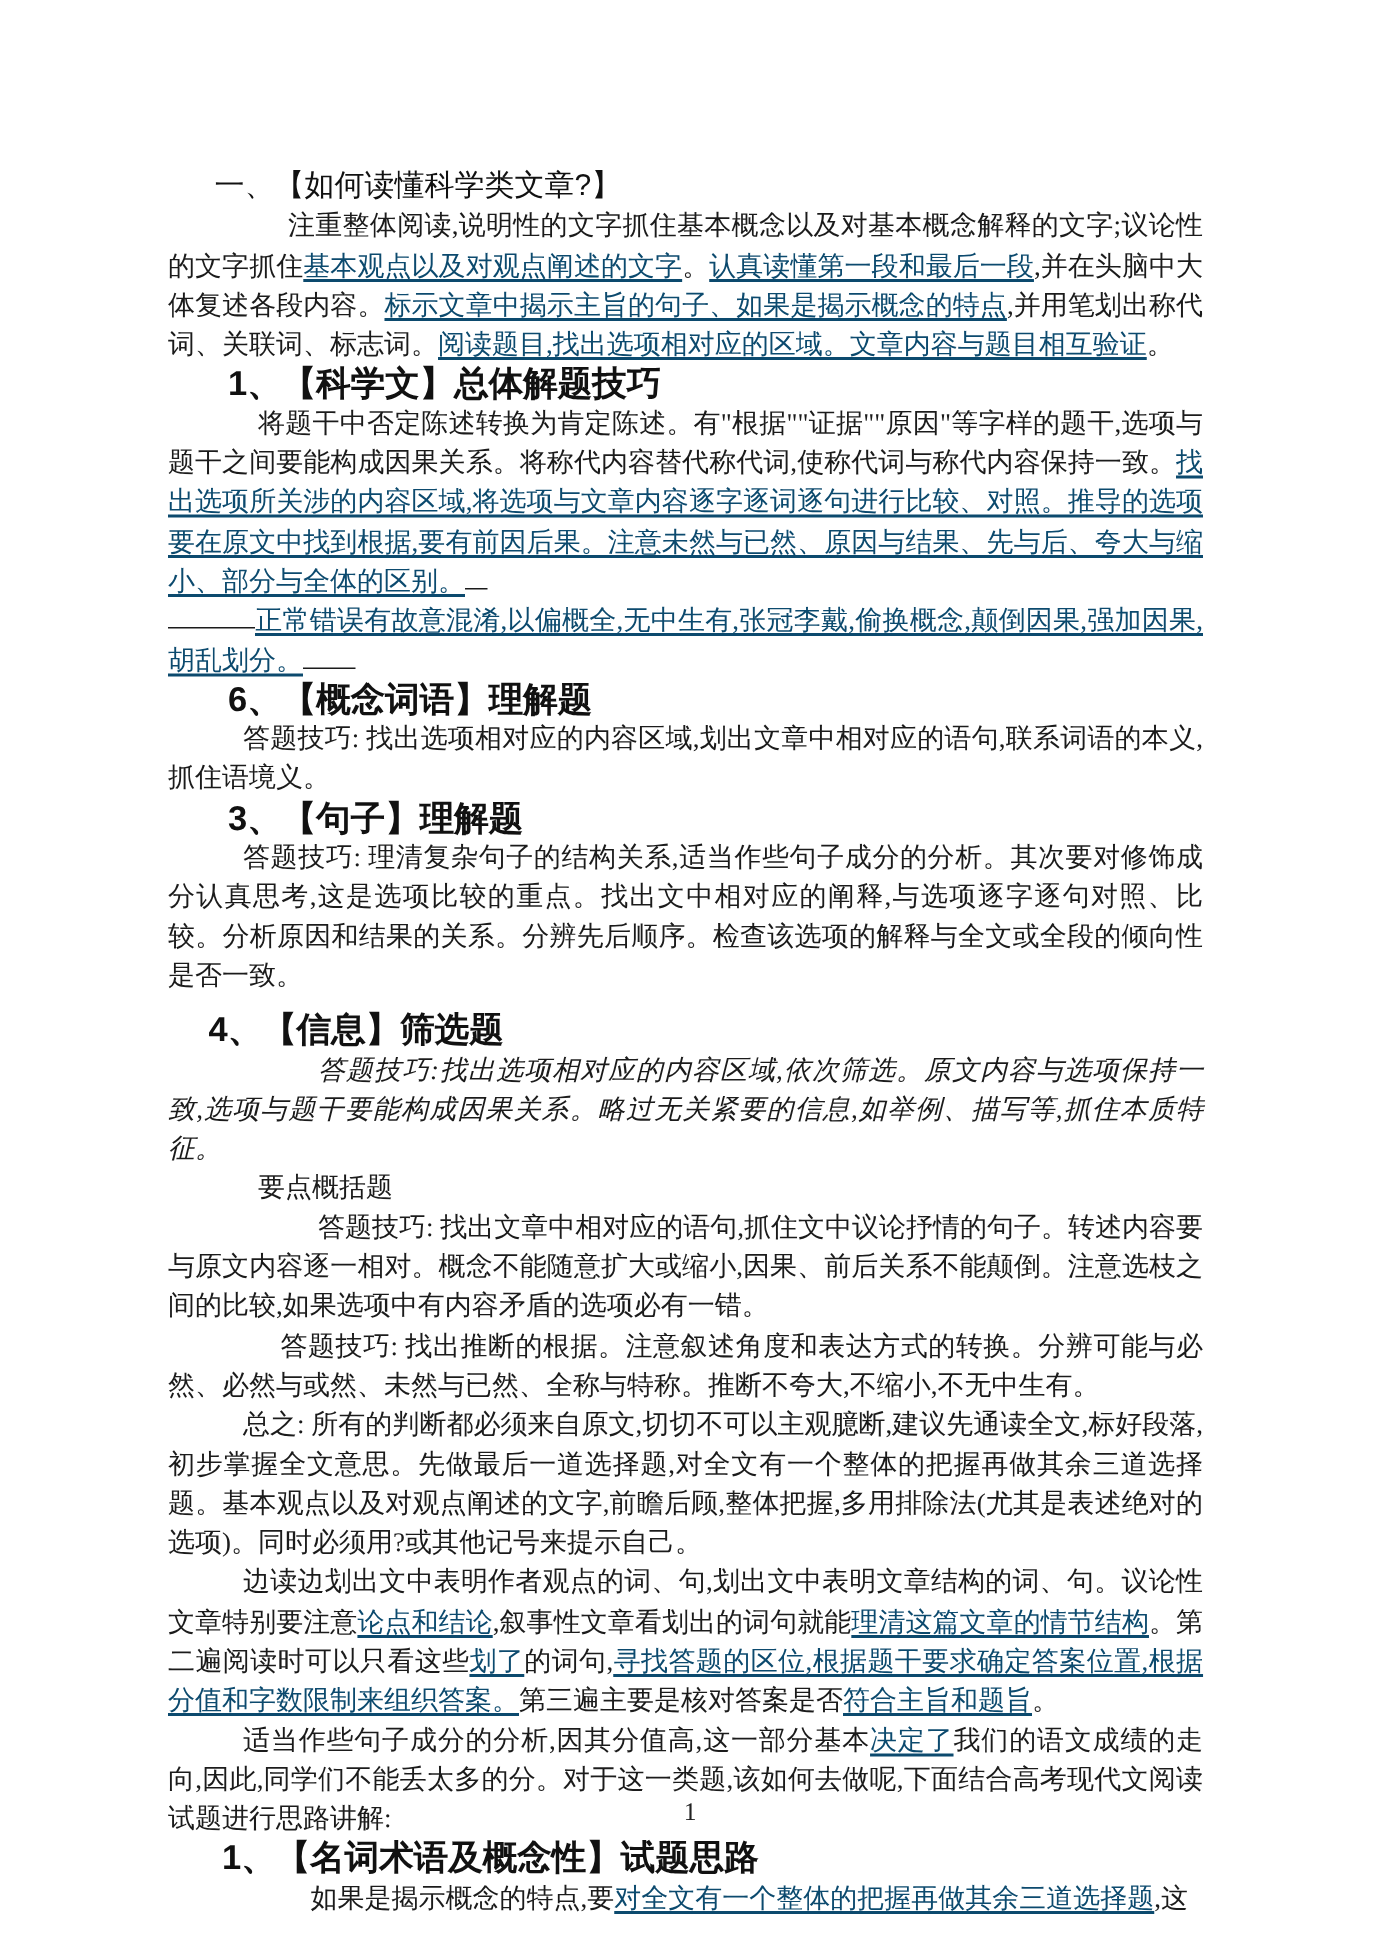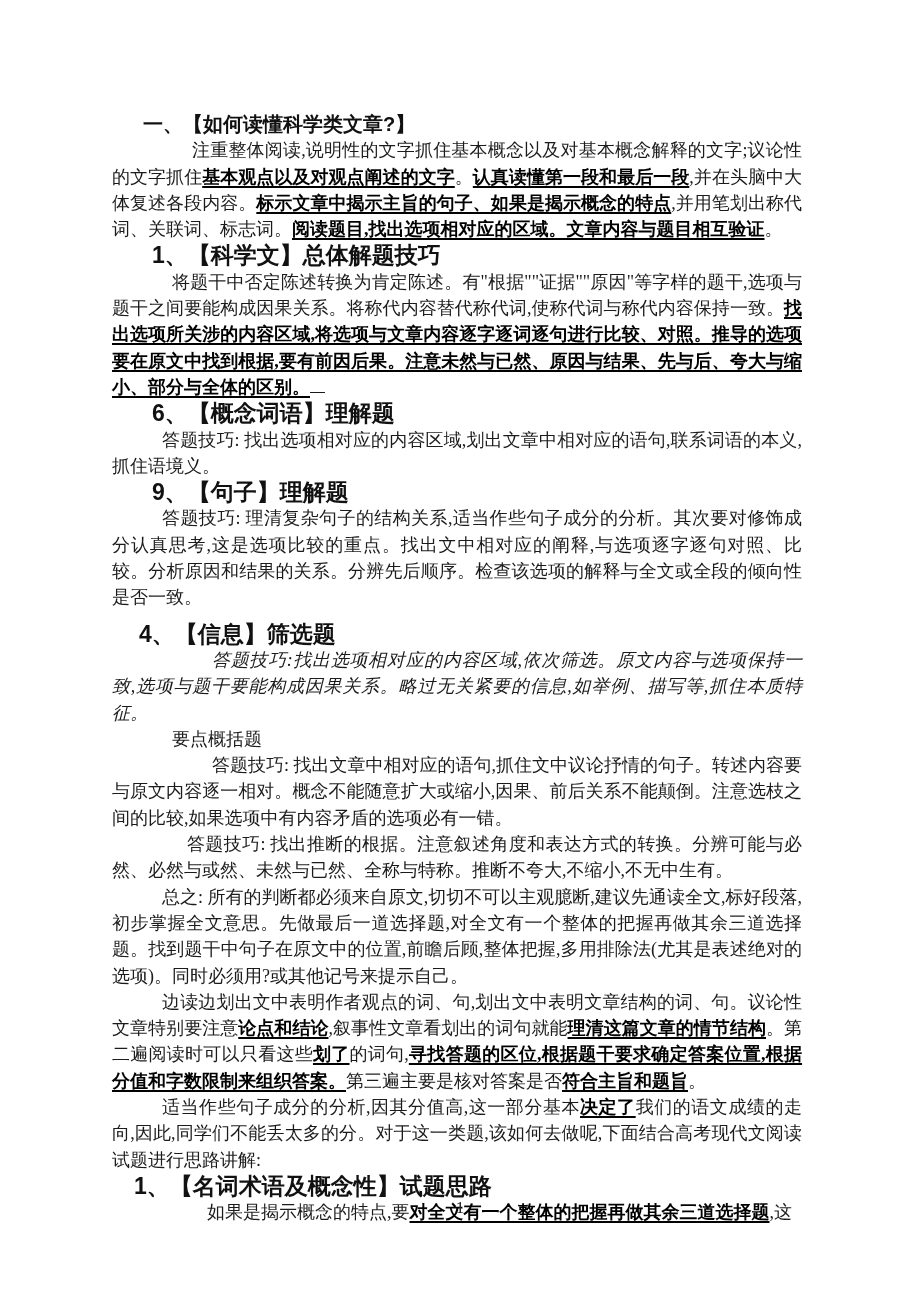--- a/index.html
+++ b/index.html
@@ -8,65 +8,66 @@
     background:#ffffff;
     font-family:"Liberation Serif", serif;
   }
   #doc{
     position:absolute;left:112px;top:111px;width:690px;
     font-size:18px;line-height:26.3px;color:#1b1b1b;
     text-align:justify;
   }
   .blk{margin:0;}
   .title{
-    font-weight:bold;font-size:20px;
+    font-weight:normal;font-size:20px;
     font-family:"Liberation Sans", sans-serif;
     color:#111;
   }
   .heading{
     font-weight:bold;font-size:23px;
     font-family:"Liberation Sans", sans-serif;
     color:#111;
   }
   .bu{
-    font-weight:bold;
+    font-weight:normal;
     text-decoration:underline;
     text-decoration-thickness:1.5px;
     text-underline-offset:3px;
-    color:#000000;
+    color:#0c4a6e;
   }
   .blank{
     display:inline-block;height:17px;vertical-align:baseline;
   }
   .blank.bu{
     border-bottom:1.5px solid #1b1b1b;text-decoration:none;
   }
   #page-footer{
     position:absolute;left:0;top:1198px;width:920px;
     text-align:center;font-size:17px;color:#222;
   }
 </style>
 </head>
 <body>
 
 <div id="doc">
     <div class="blk title" style="margin-left: 31px;"><span>一、【如何读懂科学类文章?】</span></div>
     <div class="blk para" style="text-indent: 80px;"><span>注重整体阅读,说明性的文字抓住基本概念以及对基本概念解释的文字;议论性的文字抓住</span><span class="bu">基本观点以及对观点阐述的文字</span><span>。</span><span class="bu">认真读懂第一段和最后一段</span><span>,并在头脑中大体复述各段内容。</span><span class="bu">标示文章中揭示主旨的句子、如果是揭示概念的特点</span><span>,并用笔划出称代词、关联词、标志词。</span><span class="bu">阅读题目,找出选项相对应的区域。文章内容与题目相互验证</span><span>。</span></div>
     <div class="blk heading" style="margin-left: 40px;"><span>1、【科学文】总体解题技巧</span></div>
     <div class="blk para" style="text-indent: 60px;"><span>将题干中否定陈述转换为肯定陈述。有"根据""证据""原因"等字样的题干,选项与题干之间要能构成因果关系。将称代内容替代称代词,使称代词与称代内容保持一致。</span><span class="bu">找出选项所关涉的内容区域,将选项与文章内容逐字逐词逐句进行比较、对照。推导的选项要在原文中找到根据,要有前因后果。注意未然与已然、原因与结果、先与后、夸大与缩小、部分与全体的区别。</span><span class="blank bu" style="width: 15px;"></span></div>
+    <div class="blk para" style="text-indent: 0px;"><span class="blank bu" style="width: 58px;"></span><span class="bu">正常错误有故意混淆,以偏概全,无中生有,张冠李戴,偷换概念,颠倒因果,强加因果,胡乱划分。</span><span class="blank bu" style="width: 35px;"></span></div>
     <div class="blk heading" style="margin-left: 40px;"><span>6、【概念词语】理解题</span></div>
     <div class="blk para" style="text-indent: 50px;"><span>答题技巧: 找出选项相对应的内容区域,划出文章中相对应的语句,联系词语的本义,抓住语境义。</span></div>
-    <div class="blk heading" style="margin-left: 40px;"><span>9、【句子】理解题</span></div>
+    <div class="blk heading" style="margin-left: 40px;"><span>3、【句子】理解题</span></div>
     <div class="blk para" style="text-indent: 50px;"><span>答题技巧: 理清复杂句子的结构关系,适当作些句子成分的分析。其次要对修饰成分认真思考,这是选项比较的重点。找出文中相对应的阐释,与选项逐字逐句对照、比较。分析原因和结果的关系。分辨先后顺序。检查该选项的解释与全文或全段的倾向性是否一致。</span></div>
     <div style="height: 10px;"></div>
     <div class="blk heading" style="margin-left: 27px;"><span>4、【信息】筛选题</span></div>
     <div class="blk para" style="text-indent: 100px; font-style: italic;"><span>答题技巧:找出选项相对应的内容区域,依次筛选。原文内容与选项保持一致,选项与题干要能构成因果关系。略过无关紧要的信息,如举例、描写等,抓住本质特征。</span></div>
     <div class="blk para" style="text-indent: 60px;"><span>要点概括题</span></div>
     <div class="blk para" style="text-indent: 100px;"><span>答题技巧: 找出文章中相对应的语句,抓住文中议论抒情的句子。转述内容要与原文内容逐一相对。概念不能随意扩大或缩小,因果、前后关系不能颠倒。注意选枝之间的比较,如果选项中有内容矛盾的选项必有一错。</span></div>
     <div class="blk para" style="text-indent: 75px;"><span>答题技巧: 找出推断的根据。注意叙述角度和表达方式的转换。分辨可能与必然、必然与或然、未然与已然、全称与特称。推断不夸大,不缩小,不无中生有。</span></div>
-    <div class="blk para" style="text-indent: 50px;"><span>总之: 所有的判断都必须来自原文,切切不可以主观臆断,建议先通读全文,标好段落,初步掌握全文意思。先做最后一道选择题,对全文有一个整体的把握再做其余三道选择题。找到题干中句子在原文中的位置,前瞻后顾,整体把握,多用排除法(尤其是表述绝对的选项)。同时必须用?或其他记号来提示自己。</span></div>
+    <div class="blk para" style="text-indent: 50px;"><span>总之: 所有的判断都必须来自原文,切切不可以主观臆断,建议先通读全文,标好段落,初步掌握全文意思。先做最后一道选择题,对全文有一个整体的把握再做其余三道选择题。基本观点以及对观点阐述的文字,前瞻后顾,整体把握,多用排除法(尤其是表述绝对的选项)。同时必须用?或其他记号来提示自己。</span></div>
     <div class="blk para" style="text-indent: 50px;"><span>边读边划出文中表明作者观点的词、句,划出文中表明文章结构的词、句。议论性文章特别要注意</span><span class="bu">论点和结论</span><span>,叙事性文章看划出的词句就能</span><span class="bu">理清这篇文章的情节结构</span><span>。第二遍阅读时可以只看这些</span><span class="bu">划了</span><span>的词句,</span><span class="bu">寻找答题的区位,根据题干要求确定答案位置,根据分值和字数限制来组织答案。</span><span>第三遍主要是核对答案是否</span><span class="bu">符合主旨和题旨</span><span>。</span></div>
     <div class="blk para" style="text-indent: 50px;"><span>适当作些句子成分的分析,因其分值高,这一部分基本</span><span class="bu">决定了</span><span>我们的语文成绩的走向,因此,同学们不能丢太多的分。对于这一类题,该如何去做呢,下面结合高考现代文阅读试题进行思路讲解:</span></div>
-    <div class="blk heading" style="margin-left: 22px;"><span>1、【名词术语及概念性】试题思路</span></div>
+    <div class="blk heading" style="margin-left: 36px;"><span>1、【名词术语及概念性】试题思路</span></div>
     <div class="blk para" style="text-indent: 95px;"><span>如果是揭示概念的特点,要</span><span class="bu">对全文有一个整体的把握再做其余三道选择题</span><span>,这</span></div>
   </div>
 
 <div id="page-footer">1</div>
 
 </body></html>

